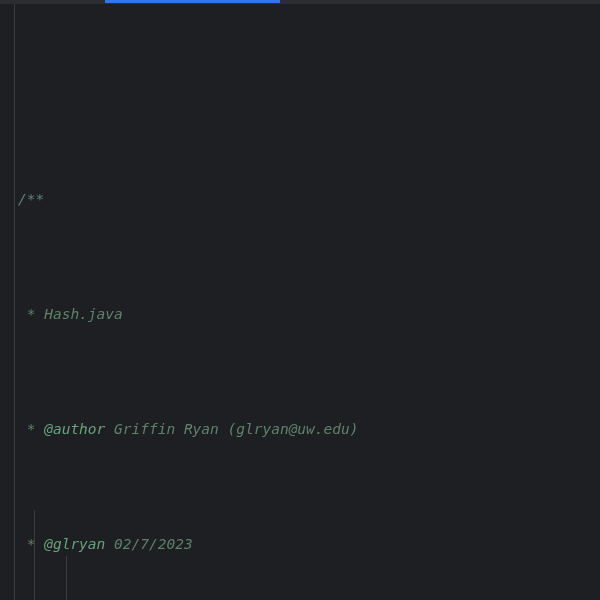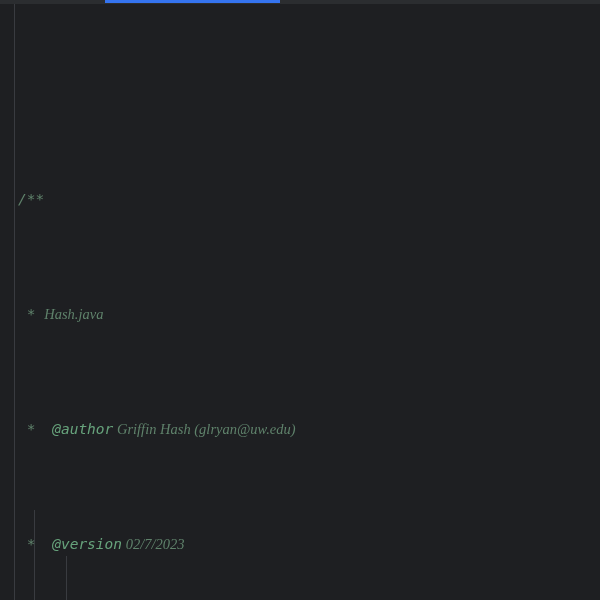--- a/index.html
+++ b/index.html
@@ -57,22 +57,22 @@
     bottom: 0;
     overflow: hidden;
     white-space: pre;
   }
   .line {
     height: 23px;
     position: relative;
     padding-left: 2px;
   }
   .cmt      { color: #5f826b; font-style: italic; }
-  .cmttxt   { color: #5f826b; font-style: italic; font-family: Liberation Serif, serif; }
-  .tag      { color: #67a37c; font-style: italic; margin-left: 8px; }
+  .cmttxt   { color: #5f826b; font-style: italic; }
+  .tag      { color: #67a37c; font-style: italic; }
 
   
   .iguide {
     position: absolute;
     width: 1px;
     background: #393b40;
   }
 </style>
 </head>
 <body>
@@ -91,24 +91,24 @@
     <div class="iguide" style="left:18px; top:506px; height:94px;"></div>
     <div class="iguide" style="left:50px; top:552px; height:48px;"></div>
 
     
     <div class="line"><span class="cmt">/**</span></div>
 
     
     <div class="line"><span class="cmt"> * </span><span class="cmttxt">Hash.java</span></div>
 
     
-    <div class="line"><span class="cmt"> * </span><span class="tag">@author</span><span class="cmttxt"> </span><span class="cmttxt">Griffin Hash (glryan@uw.edu)</span></div>
+    <div class="line"><span class="cmt"> * </span><span class="tag">@author</span><span class="cmttxt"> </span><span class="cmttxt">Griffin Ryan (glryan@uw.edu)</span></div>
 
     
-    <div class="line"><span class="cmt"> * </span><span class="tag">@version</span><span class="cmttxt"> </span><span class="cmttxt">02/7/2023</span></div>
+    <div class="line"><span class="cmt"> * </span><span class="tag">@glryan</span><span class="cmttxt"> </span><span class="cmttxt">02/7/2023</span></div>
 
     
     
 
     
     
 
     
     
 

